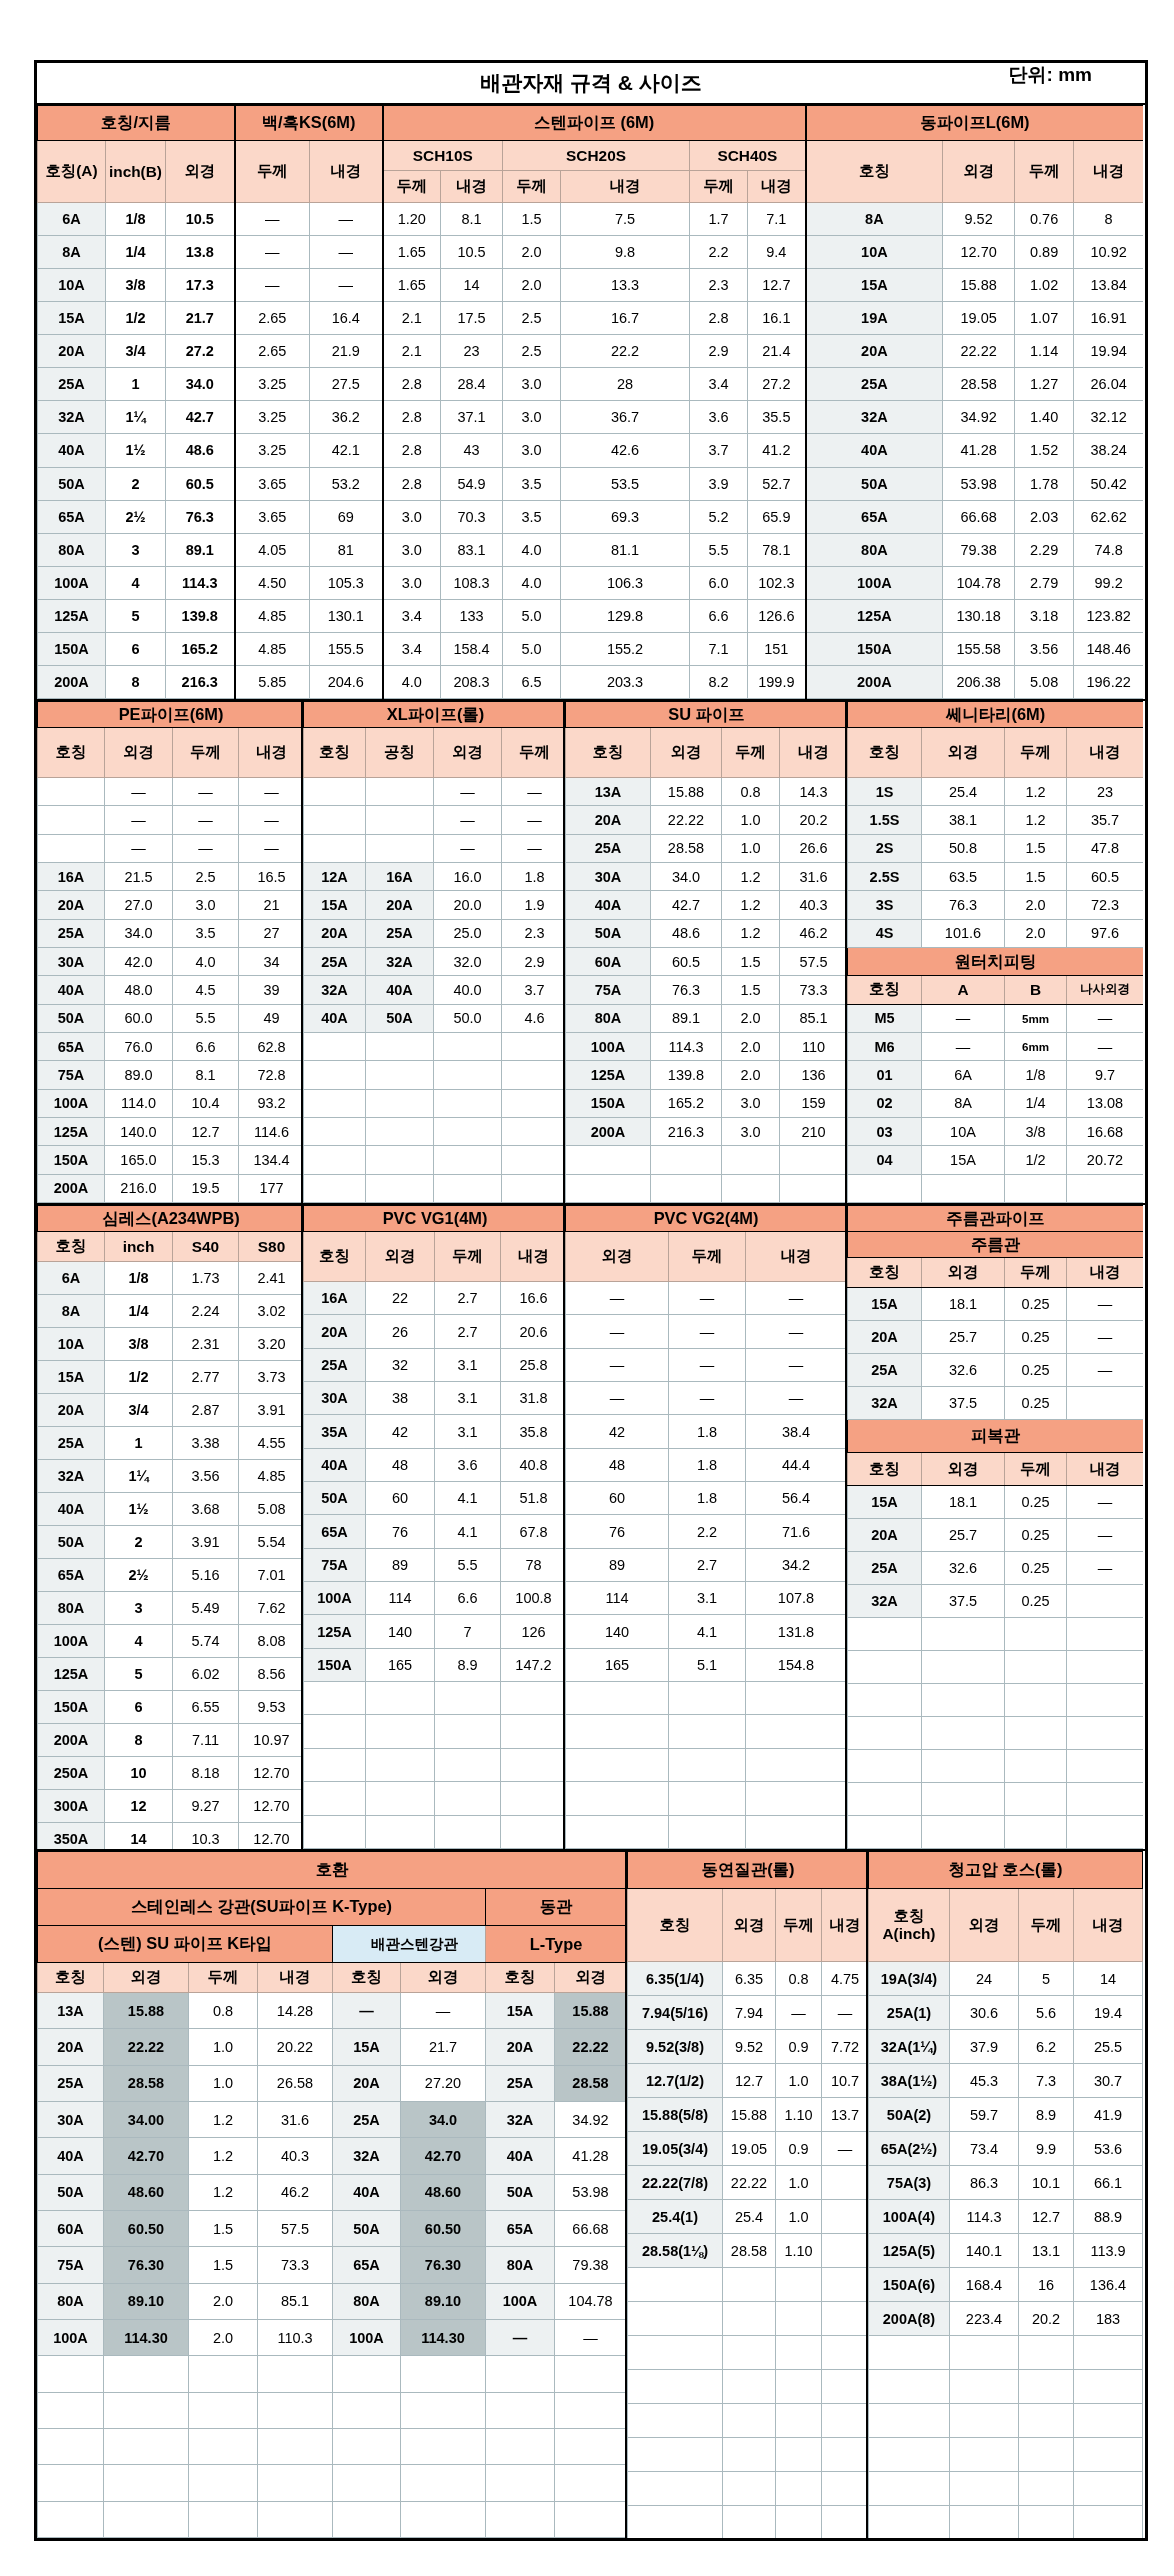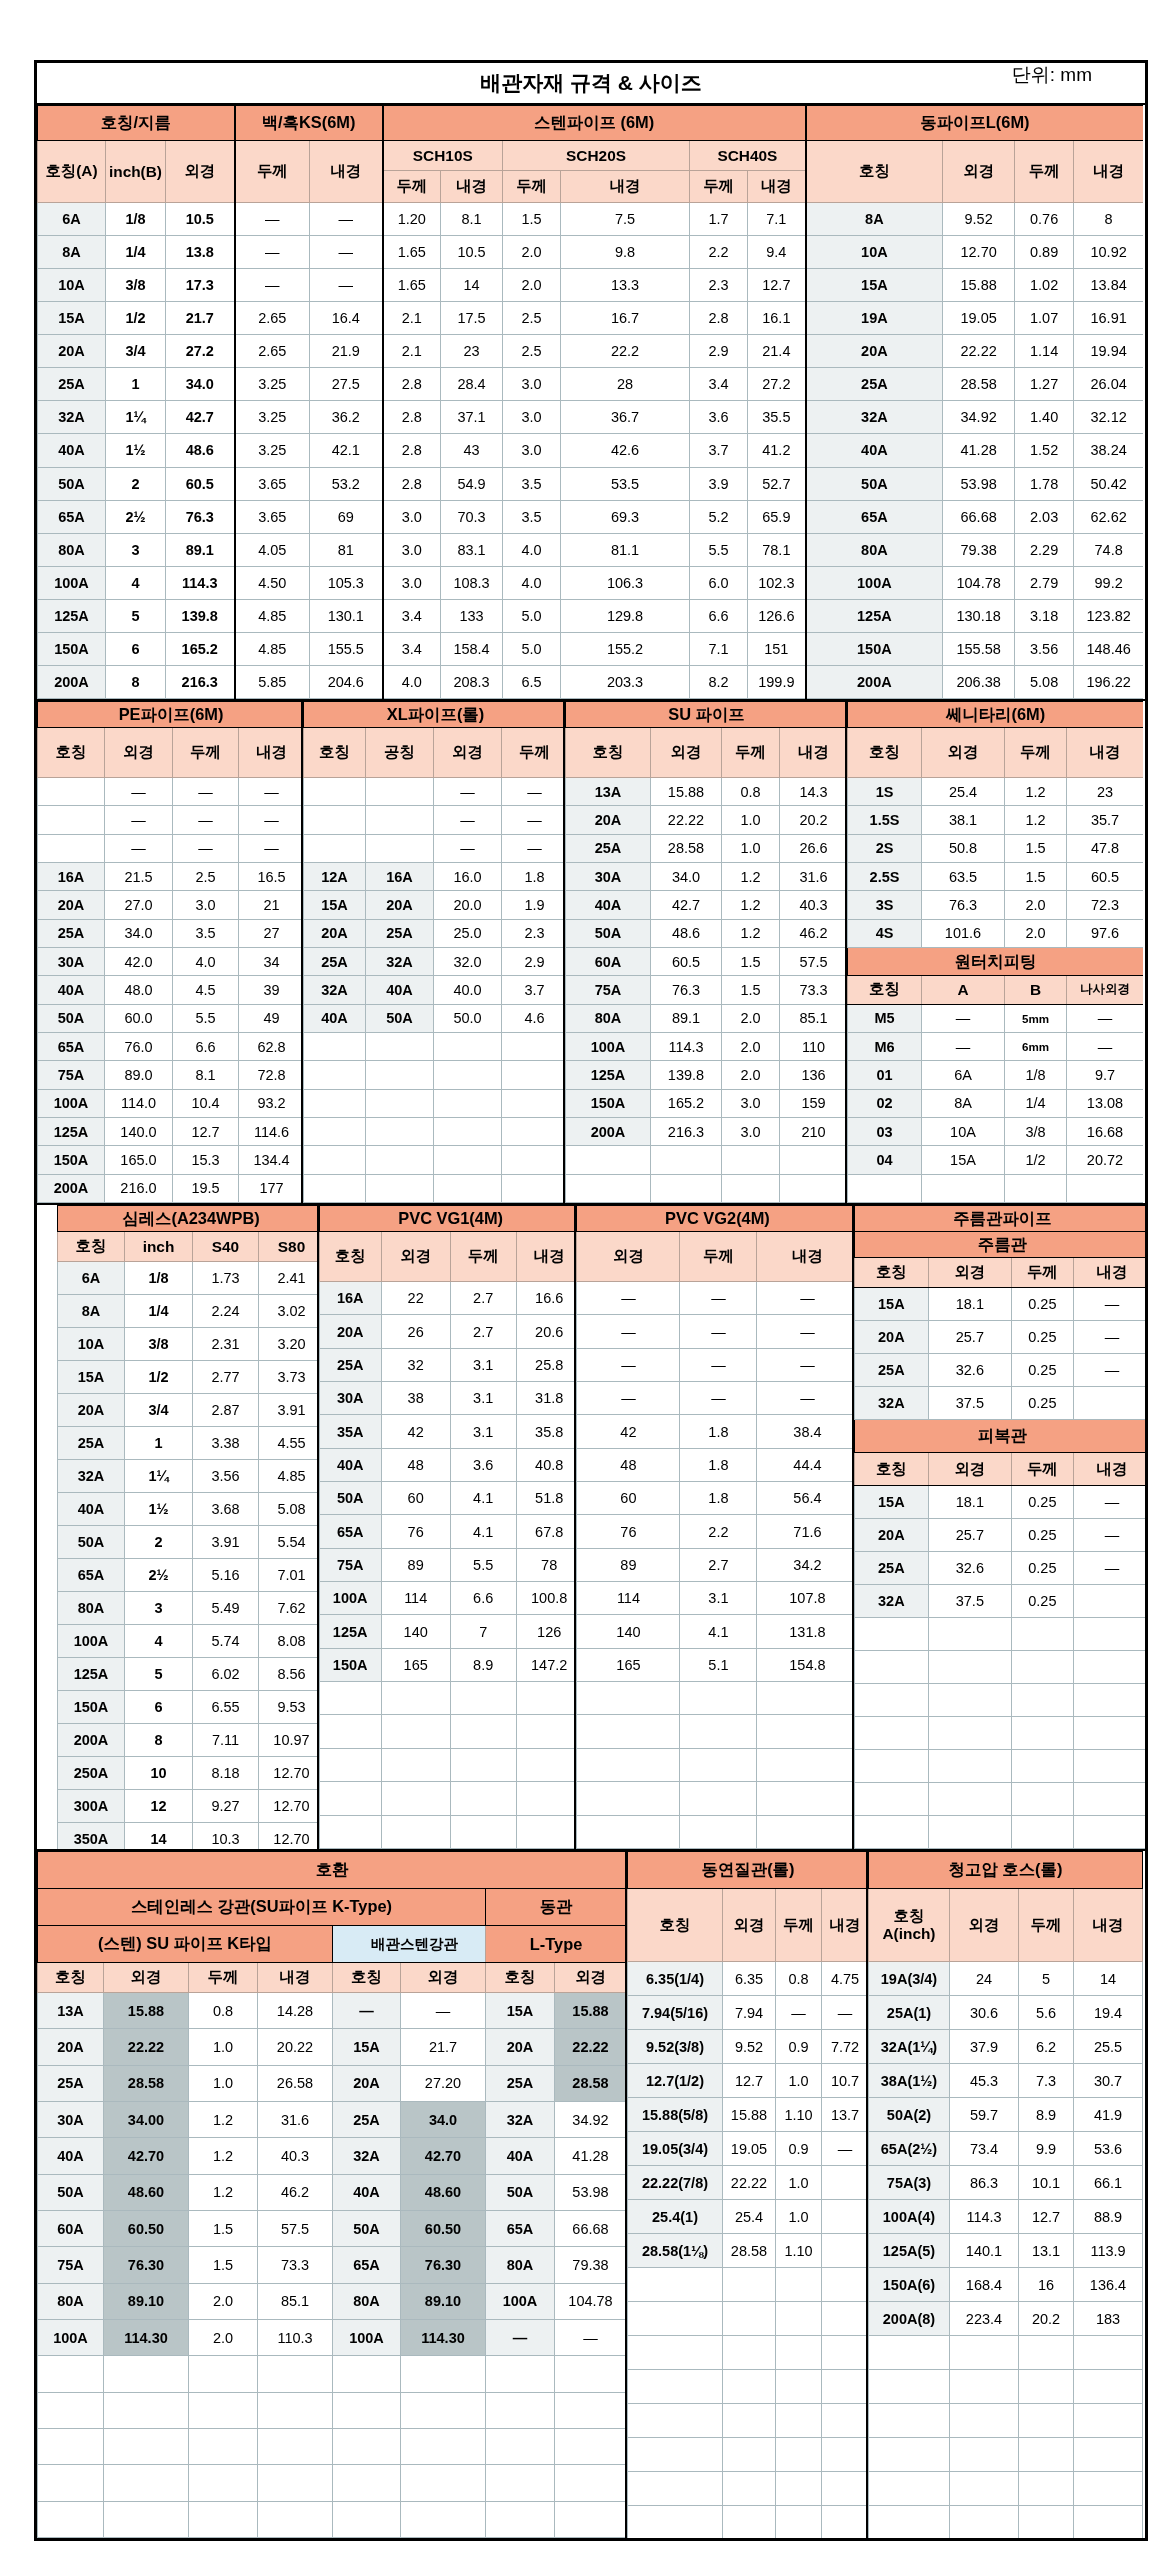--- a/index.html
+++ b/index.html
@@ -1,25 +1,25 @@
 <!DOCTYPE html>
 <html><head>
 <meta charset="utf-8">
 <style>
   html,body{margin:0;padding:0;background:#ffffff;}
   body{width:1175px;height:2576px;position:relative;font-family:"Liberation Sans",sans-serif;color:#000;}
   .sheet{position:absolute;left:34px;top:60px;width:1114px;border:3.9px solid #000;box-sizing:border-box;background:#fff;}
   .titlebar{height:40px;position:relative;border-bottom:2.9px solid #000;background:#fff;}
   .titlebar .ttl{position:absolute;left:0;right:0;top:0;bottom:0;display:flex;align-items:center;justify-content:center;font-size:21px;font-weight:bold;letter-spacing:0px;}
-  .titlebar .unit{position:absolute;right:53px;top:0;bottom:16px;display:flex;align-items:center;font-size:19px;font-weight:normal;}
+  .titlebar .unit{position:absolute;right:53px;top:0;bottom:16px;display:flex;align-items:center;font-size:19px;font-weight:bold;}
   .band{display:flex;border-bottom:2.9px solid #000;align-items:stretch;}
   .band:last-child{border-bottom:none;}
   .b1{height:594px;}
   .b2{height:502px;}
-  .b3{height:644px;padding-left:20px;}
+  .b3{height:644px;}
   .b4{height:687px;}
   .block{border-right:2.9px solid #000;box-sizing:border-box;overflow:hidden;}
   .block:last-child{border-right:none;}
   table{border-collapse:collapse;table-layout:fixed;width:100%;height:100%;}
   th,td{border:1px solid #aab9be;text-align:center;vertical-align:middle;padding:0 1px;font-size:14.5px;overflow:hidden;white-space:nowrap;}
   th.st{background:#F5A183;font-size:16.4px;font-weight:bold;border:1px solid #000;margin-left:32px;}
   th.ch{background:#FBD8C9;font-size:15.4px;font-weight:bold;border:1px solid #b9a398;}
   th.blue{background:#D8EBF5;font-size:14.5px;padding-left:12px;}
   th.smh{font-size:12.5px;}
   thead{border-bottom:1.9px solid #000;}

